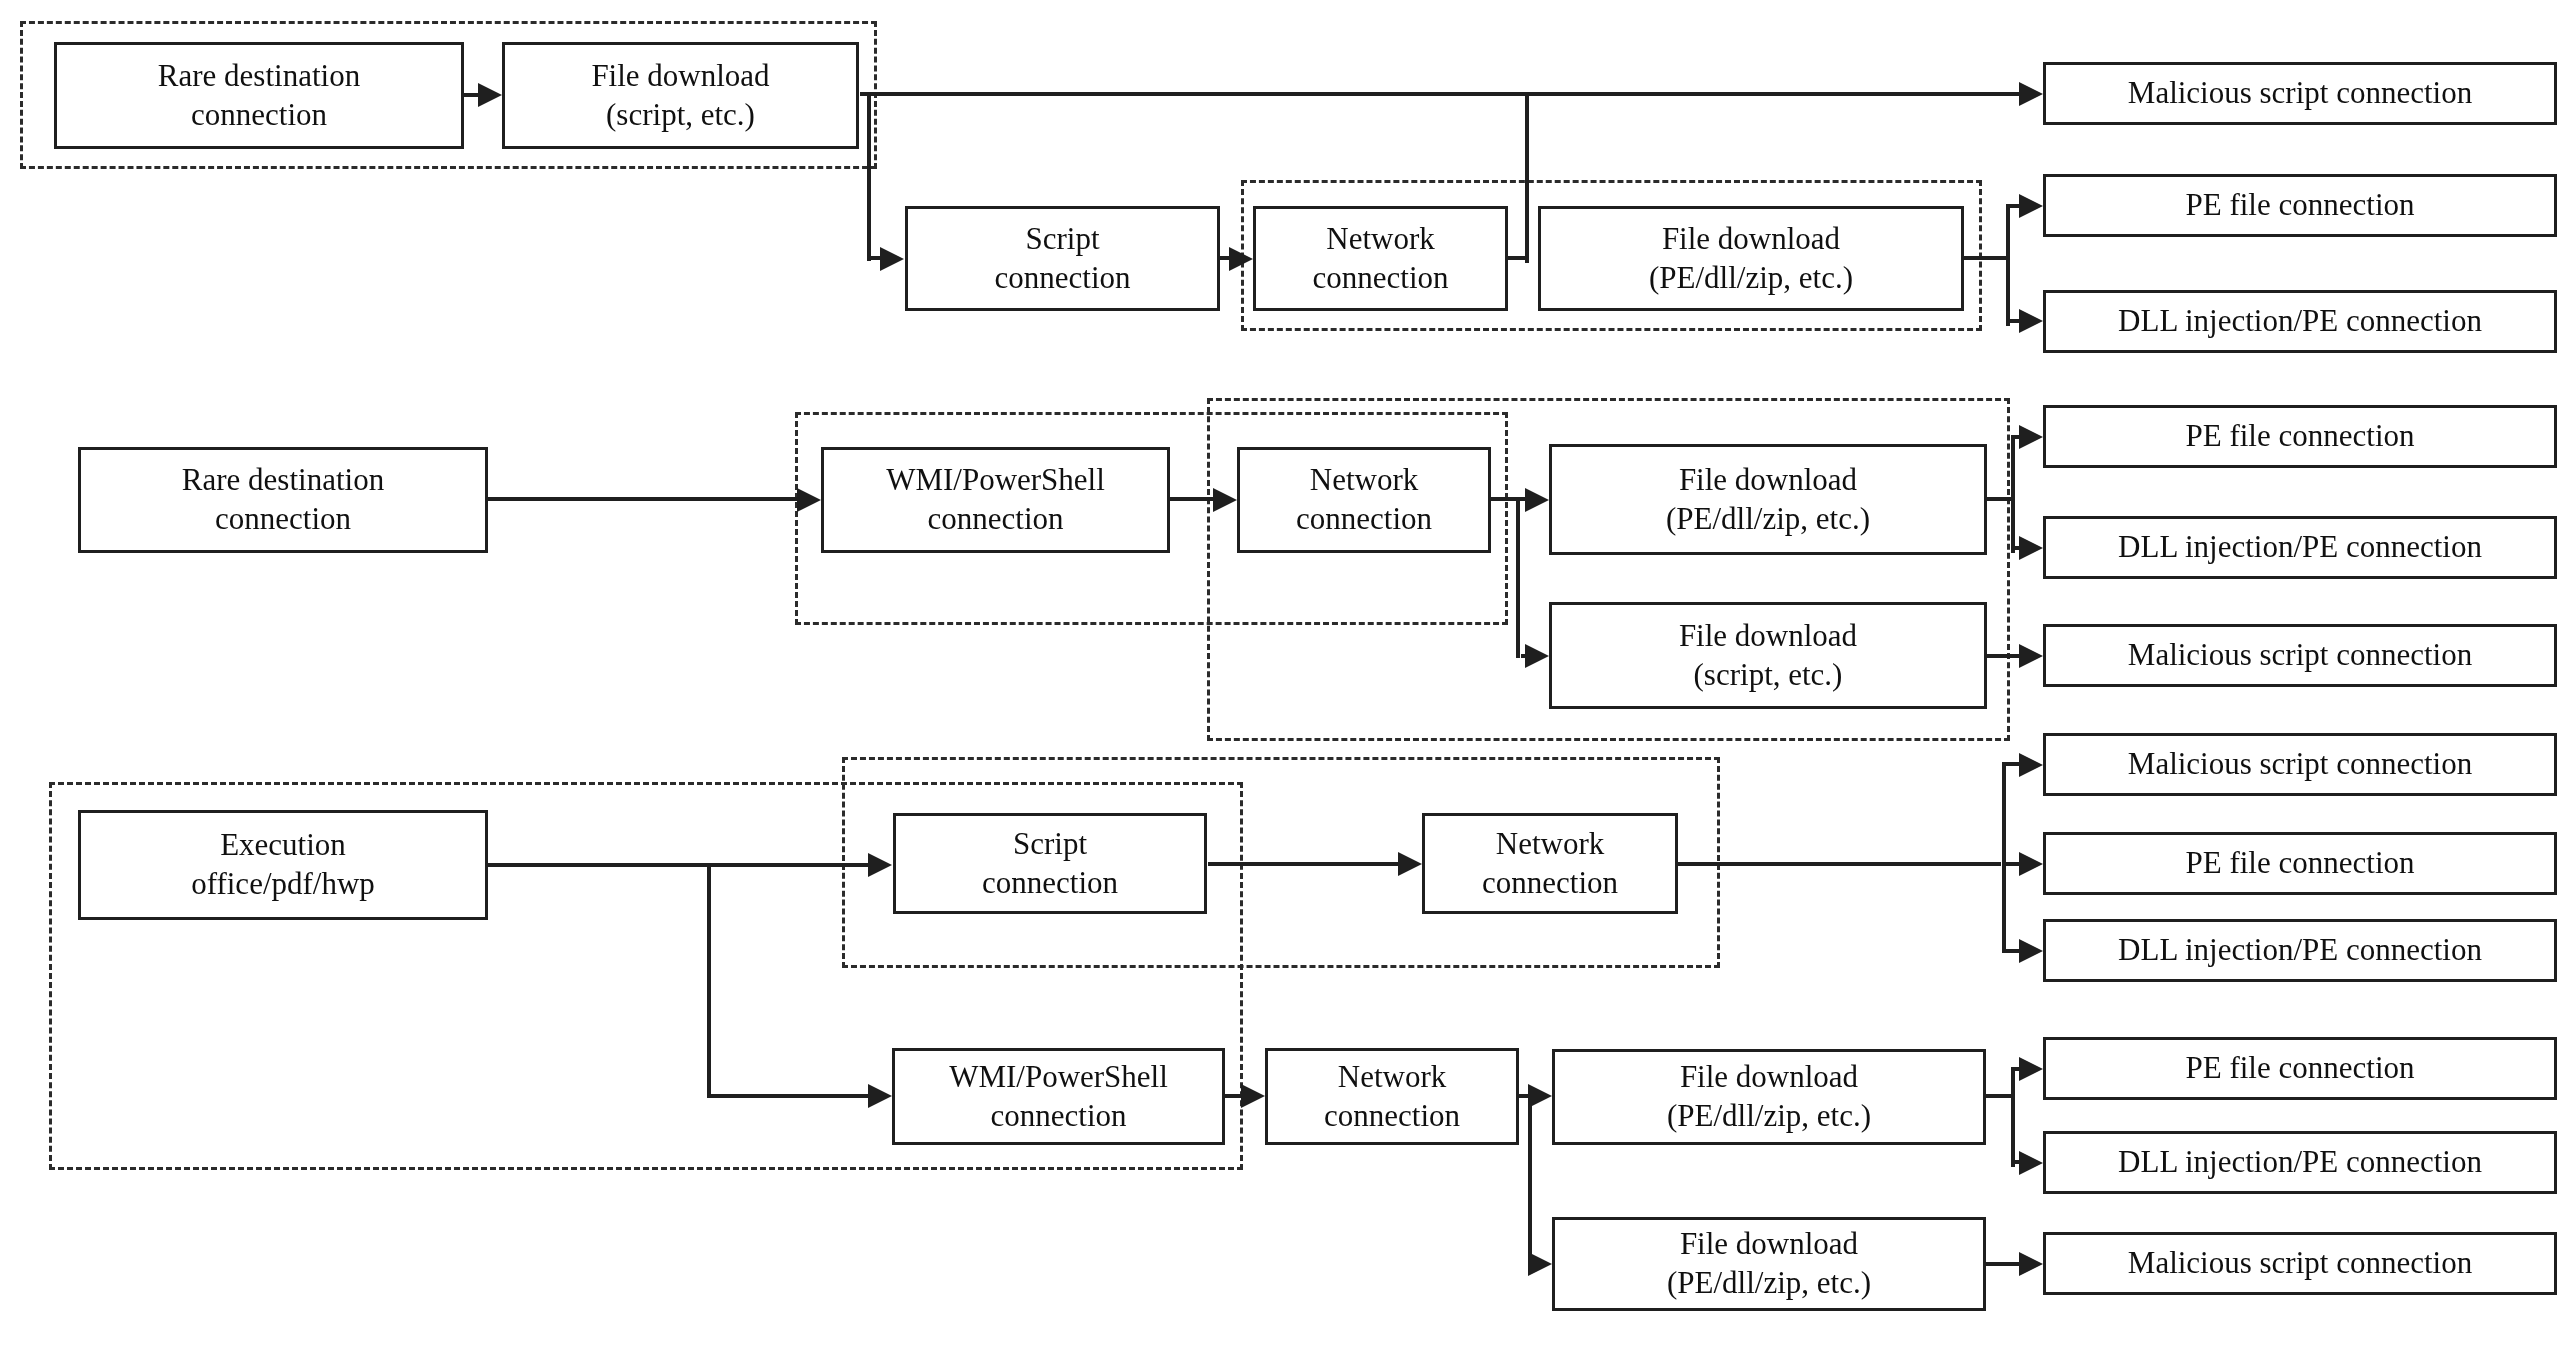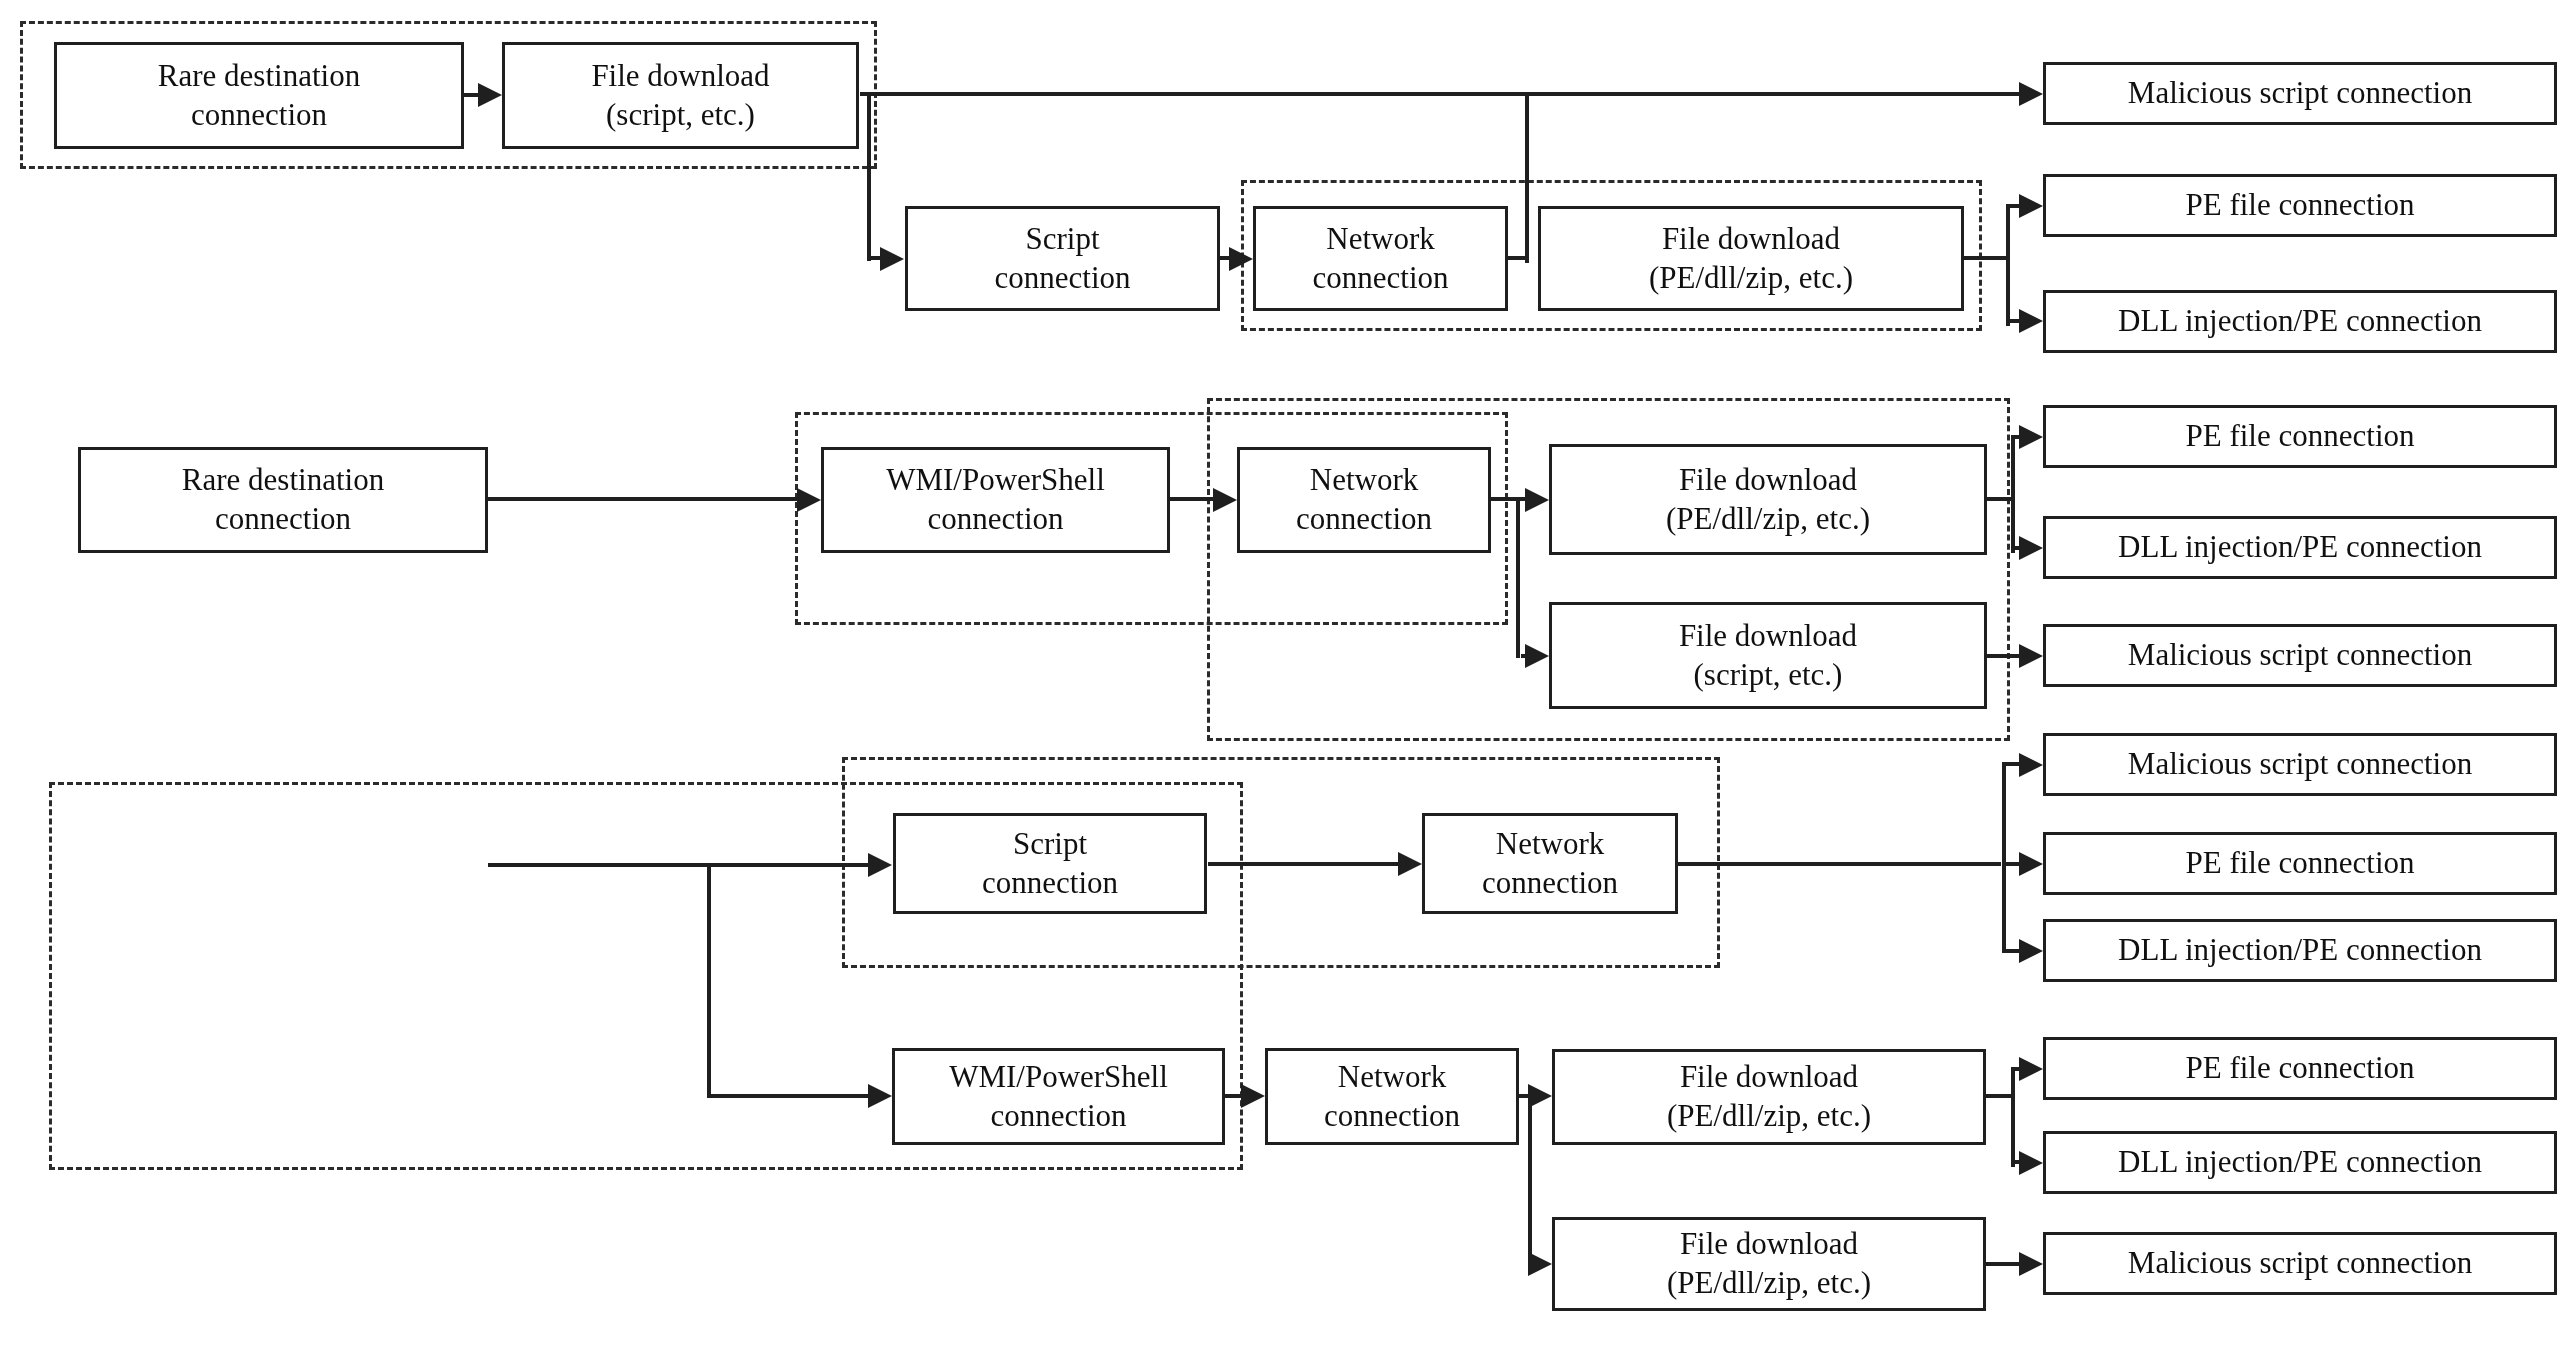--- a/index.html
+++ b/index.html
@@ -112,20 +112,22 @@
   <div class="node" style="left:1237px;top:447px;width:254px;height:106px">Network
 connection</div>
   <div class="node" style="left:1549px;top:444px;width:438px;height:111px">File download
 (PE/dll/zip, etc.)</div>
   <div class="node" style="left:1549px;top:602px;width:438px;height:107px">File download
 (script, etc.)</div>
   <div class="node" style="left:2043px;top:405px;width:514px;height:63px">PE file connection</div>
   <div class="node" style="left:2043px;top:516px;width:514px;height:63px">DLL injection/PE connection</div>
   <div class="node" style="left:2043px;top:624px;width:514px;height:63px">Malicious script connection</div>
 
+  <div class="node" style="left:78px;top:810px;width:410px;height:110px">Execution
+office/pdf/hwp</div>
   <div class="node" style="left:893px;top:813px;width:314px;height:101px">Script
 connection</div>
   <div class="node" style="left:1422px;top:813px;width:256px;height:101px">Network
 connection</div>
   <div class="node" style="left:892px;top:1048px;width:333px;height:97px">WMI/PowerShell
 connection</div>
   <div class="node" style="left:1265px;top:1048px;width:254px;height:97px">Network
 connection</div>
   <div class="node" style="left:1552px;top:1049px;width:434px;height:96px">File download
 (PE/dll/zip, etc.)</div>

